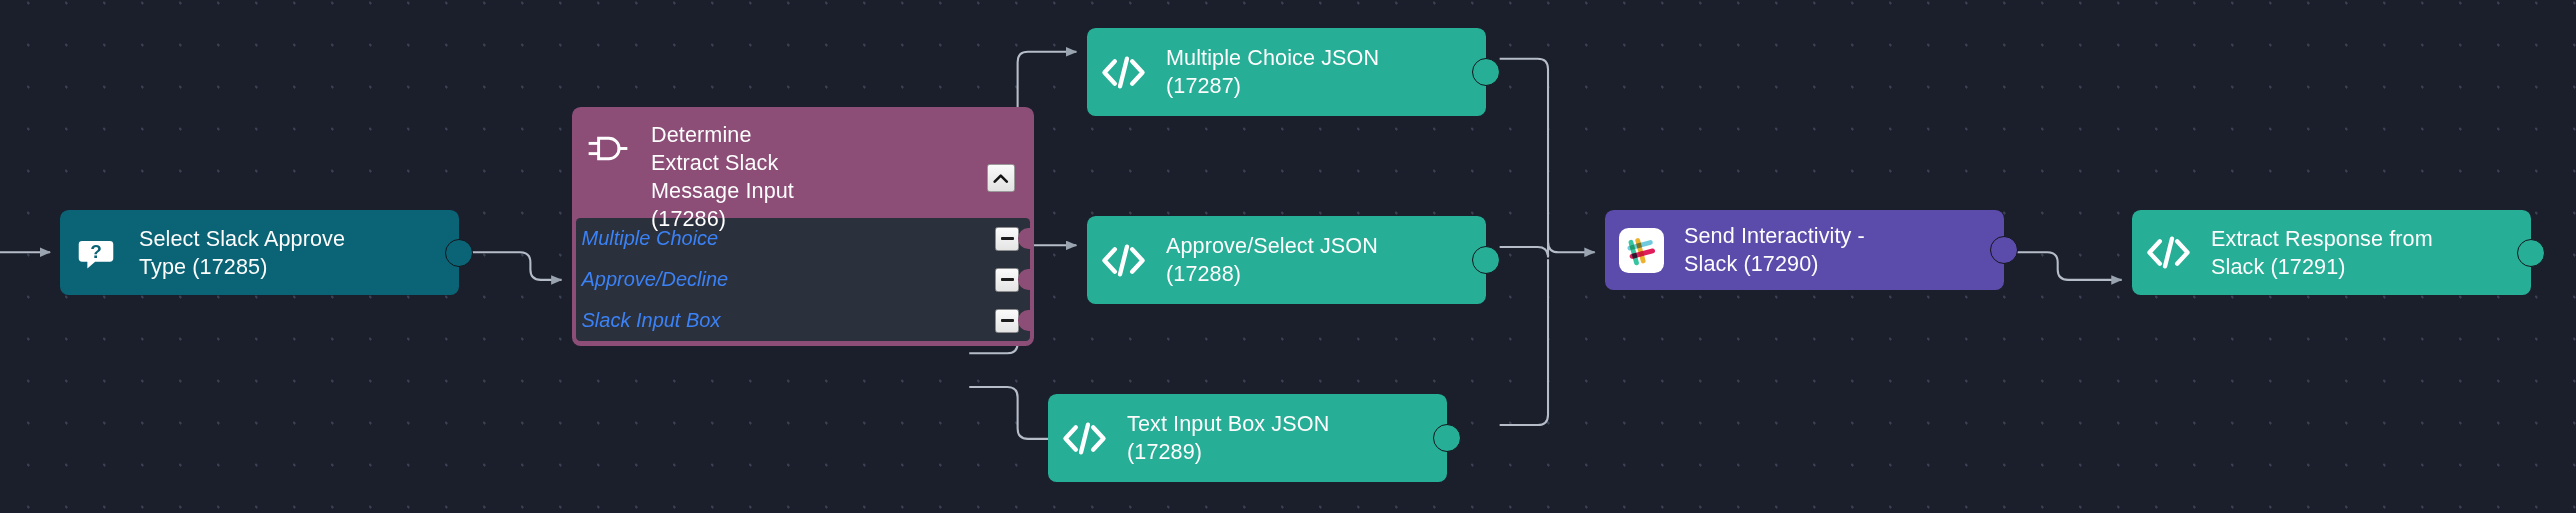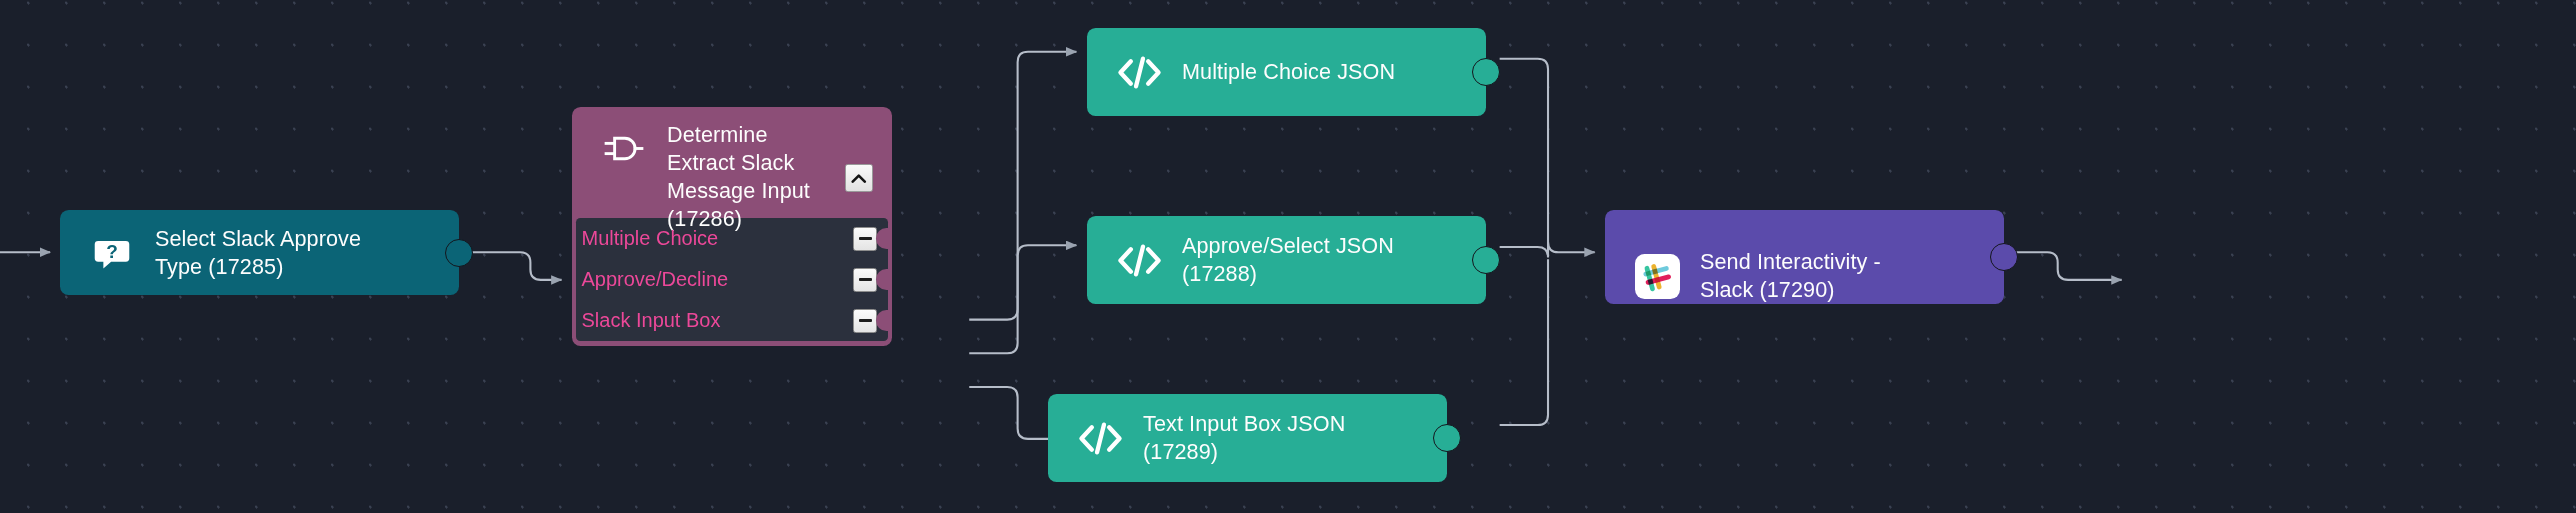--- a/index.html
+++ b/index.html
@@ -26,68 +26,69 @@
     position: absolute;
     border-radius: 8.6px;
     display: flex;
     align-items: center;
     color: #ffffff;
   }
   .node-head {
     display: flex;
     align-items: center;
     width: 100%;
-    padding: 0 0 0 28px;
+    padding: 0 0 0 12px;
     position: relative;
   }
   .node-icon {
     width: 48px; height: 48px;
     flex: 0 0 48px;
     display: flex; align-items: center; justify-content: center;
   }
   .node-label {
     margin-left: 19px;
     font-size: 21.6px;
     line-height: 28px;
     letter-spacing: 0.1px;
     color: #fdfdfd;
     max-width: 259px;
   }
   
   .n-select  { left: 60px;   top: 210px; width: 399px; height: 85px;  background: #0b6476; }
   .n-json1   { left: 1087px; top: 28px;  width: 399px; height: 88px; background: #27ae96; }
   .n-json2   { left: 1087px; top: 216px; width: 399px; height: 88px; background: #27ae96; }
   .n-json3   { left: 1048px; top: 394px; width: 399px; height: 88px; background: #27ae96; }
-  .n-slack   { left: 1605px; top: 210px; width: 399px; height: 94px;  background: #5b4bab; align-items: flex-end; }
+  .n-slack   { left: 1605px; top: 210px; width: 399px; height: 80px;  background: #5b4bab; }
   .n-extract { left: 2132px; top: 210px; width: 399px; height: 85px;  background: #27ae96; }
   .branch-wrap {
     position: absolute;
-    left: 572px; top: 107px; width: 320px;
+    left: 572px; top: 107px; width: 462px;
     background: #8c4e77;
     border-radius: 8.6px;
     padding-bottom: 5.2px;
   }
   .branch-rows {
     margin: 0 4.3px;
     background: #2b303d;
     border-radius: 4.3px;
     overflow: hidden;
   }
   .branch-row {
     display: flex;
     align-items: center;
     height: 41px;
     padding: 0 0 0 5.2px;
     position: relative;
   }
   .branch-row-label {
     font-size: 20px;
-    color: #ec4899;
+    color: #3b82f6;
     flex: 1 1 auto;
     white-space: nowrap;
+    font-style: italic;
   }
   .minus-btn {
     width: 24px; height: 24px;
     margin-right: 10.4px;
     border: 1.3px solid #8d8d8d;
     border-radius: 2.6px;
     background: linear-gradient(180deg, #fbfbfb 0%, #e4e4e4 100%);
     display: flex; align-items: center; justify-content: center;
     flex: 0 0 24px;
   }
@@ -238,20 +239,21 @@
         <svg width="45" height="33" viewBox="0 0 52 38">
           <g stroke="#ffffff" stroke-width="5" fill="none" stroke-linecap="round" stroke-linejoin="round">
             <path d="M16 6 L4 19 L16 32"></path>
             <path d="M36 6 L48 19 L36 32"></path>
             <path d="M30 3 L22 35"></path>
           </g>
         </svg>
       </div>
       <div class="node-label">
         <div>Multiple Choice JSON</div>
+        <div>(17287)</div>
       </div>
     </div>
     <div class="port green"></div>
   </div>
 
   <div class="node n-json2">
     <div class="node-head">
       <div class="node-icon">
         <svg width="45" height="33" viewBox="0 0 52 38">
           <g stroke="#ffffff" stroke-width="5" fill="none" stroke-linecap="round" stroke-linejoin="round">
@@ -307,15 +309,33 @@
         </div>
       </div>
       <div class="node-label">
         <div>Send Interactivity -</div>
         <div>Slack (17290)</div>
       </div>
     </div>
     <div class="port purple"></div>
   </div>
 
+  <div class="node n-extract">
+    <div class="node-head">
+      <div class="node-icon">
+        <svg width="45" height="33" viewBox="0 0 52 38">
+          <g stroke="#ffffff" stroke-width="5" fill="none" stroke-linecap="round" stroke-linejoin="round">
+            <path d="M16 6 L4 19 L16 32"></path>
+            <path d="M36 6 L48 19 L36 32"></path>
+            <path d="M30 3 L22 35"></path>
+          </g>
+        </svg>
+      </div>
+      <div class="node-label" style="max-width:285px;">
+        <div>Extract Response from</div>
+        <div>Slack (17291)</div>
+      </div>
+    </div>
+    <div class="port green"></div>
+  </div>
 
 </div>
 
 
 </body></html>

